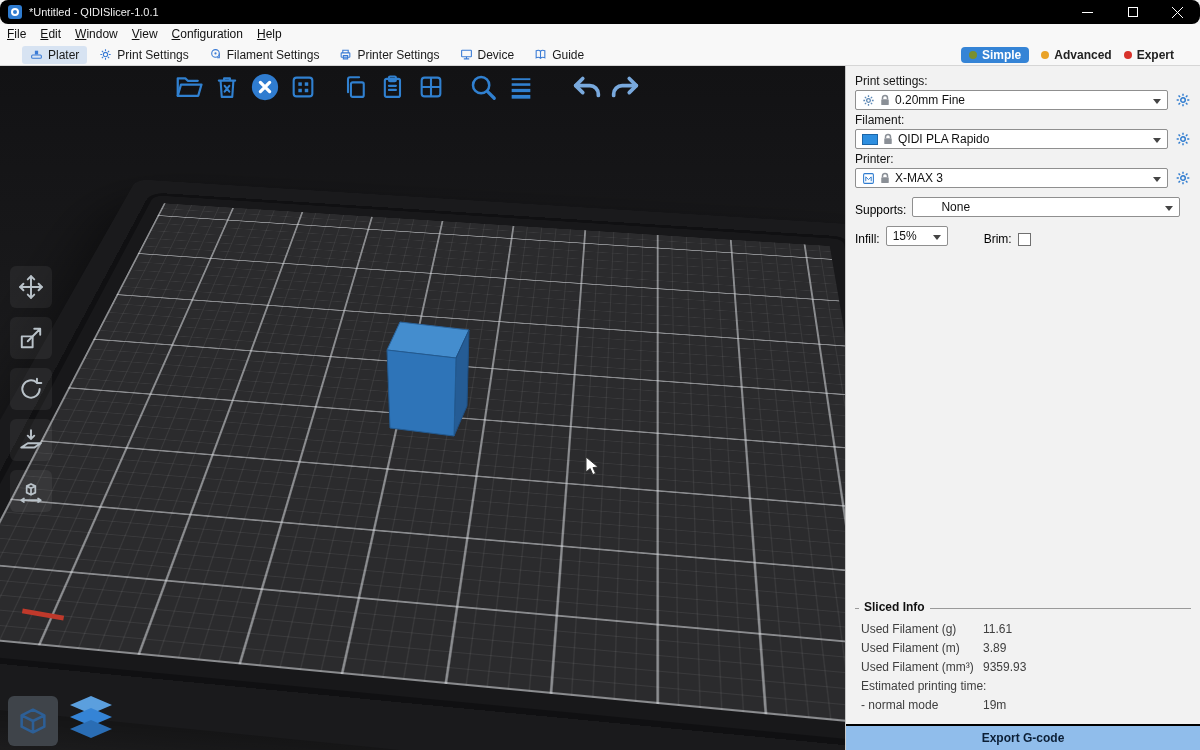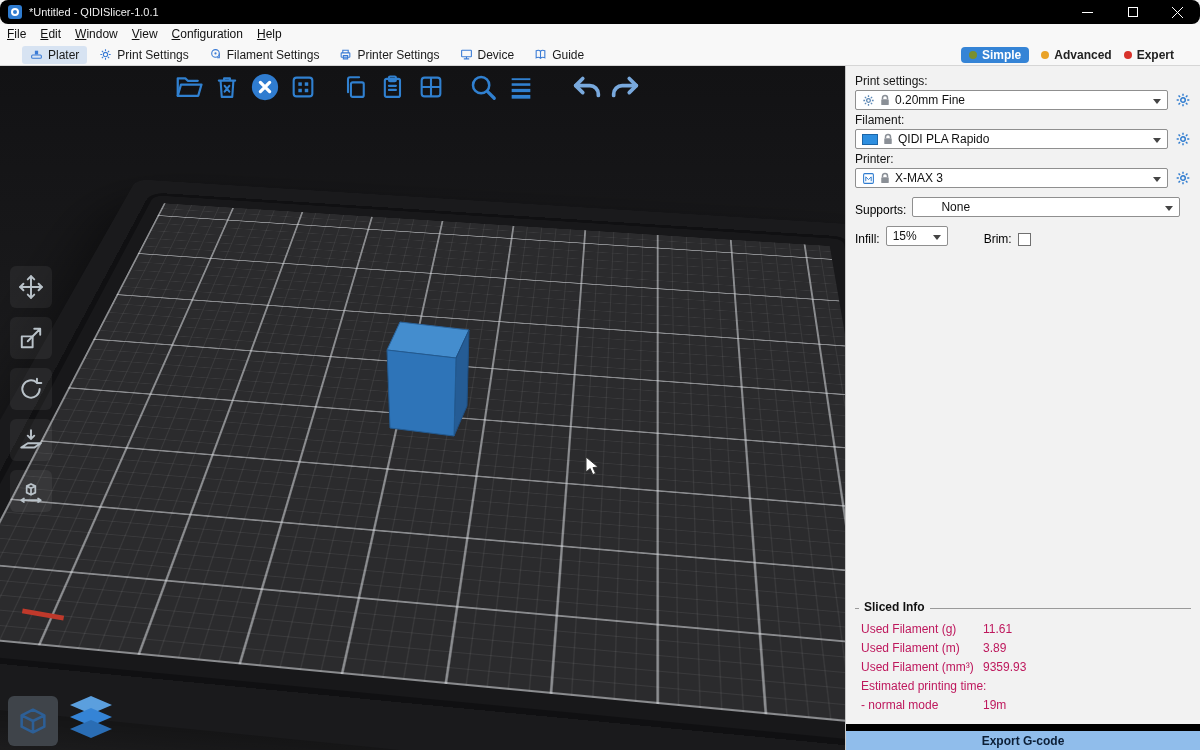--- a/index.html
+++ b/index.html
@@ -84,24 +84,24 @@
   .combo .ctext { overflow:hidden; white-space:nowrap; text-overflow:ellipsis; }
   .combo-sm { flex:0 0 62px; }
   .swatch { width:16px; height:11px; border:1px solid #1c66a8; flex:0 0 auto; }
   .gear-btn { width:17px; height:17px; background:none; border:none; padding:0; cursor:pointer;
               display:flex; align-items:center; justify-content:center; flex:0 0 auto; }
   .inline-row { display:flex; align-items:flex-end; margin-top:9px; font-size:12px; gap:6px; }
   .checkbox { width:13px; height:13px; background:#fff; border:1px solid #707070; cursor:pointer; }
   .spacer24 { width:24px; }
   .sliced-info { margin-top:auto; margin-bottom:8px; border-top:1px solid #9a9a9a; position:relative; padding:10px 2px 2px; }
   .si-title { position:absolute; top:-9px; left:4px; background:#f2f2f2; padding:0 5px; font-size:12px; font-weight:bold; color:#111; }
-  .si-row { display:flex; font-size:12px; color:#be185d; padding:2.5px 0 2.5px 4px; }
+  .si-row { display:flex; font-size:12px; color:#404040; padding:2.5px 0 2.5px 4px; }
   .si-label { width:122px; flex:0 0 auto; }
   .export-btn { position:absolute; left:0; right:0; bottom:0; height:26px;
-                background:#90bdeb; border:none; border-top:7px solid #000000;
+                background:#90bdeb; border:none; border-top:2px solid #000000;
                 font-family:inherit; font-weight:bold; font-size:12px; color:#0c1f36; cursor:pointer; }
 </style>
 </head>
 <body>
 
 <div class="titlebar">
   <div class="logo"></div>
   <span class="title-text">*Untitled - QIDISlicer-1.0.1</span>
   <div class="win-controls">
     <div class="win-btn">

